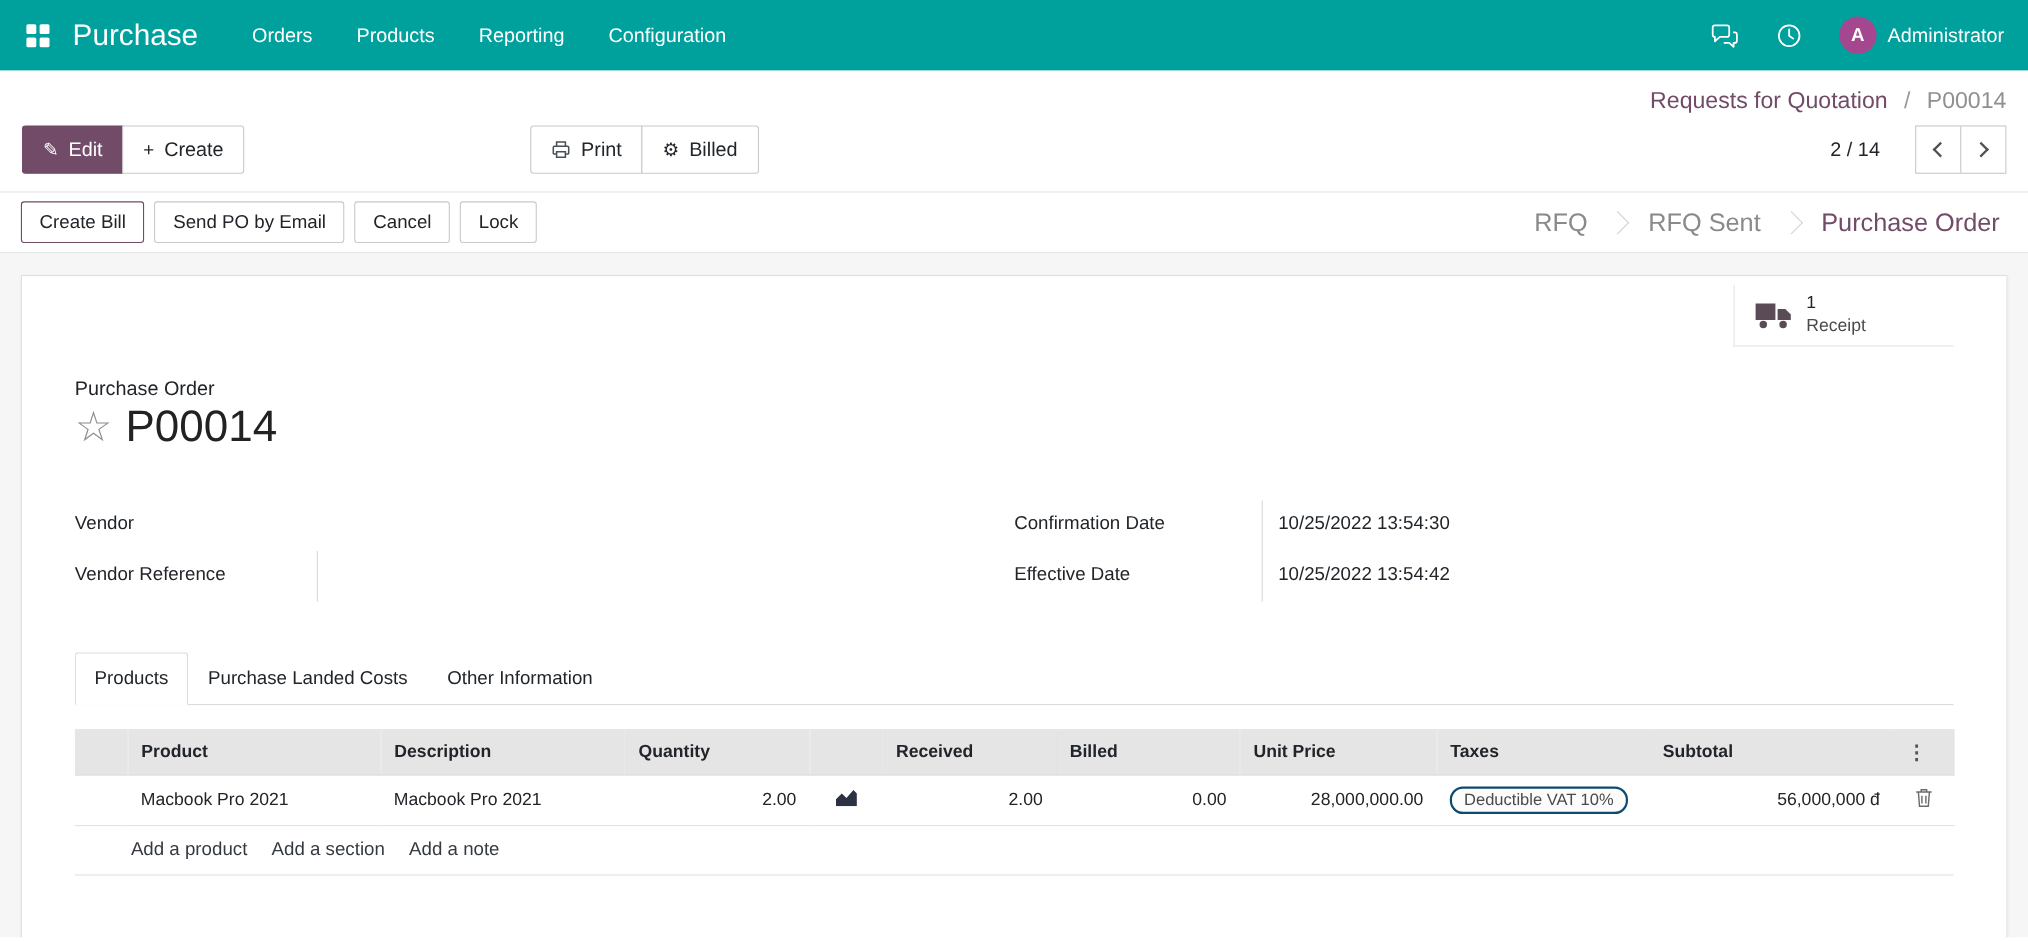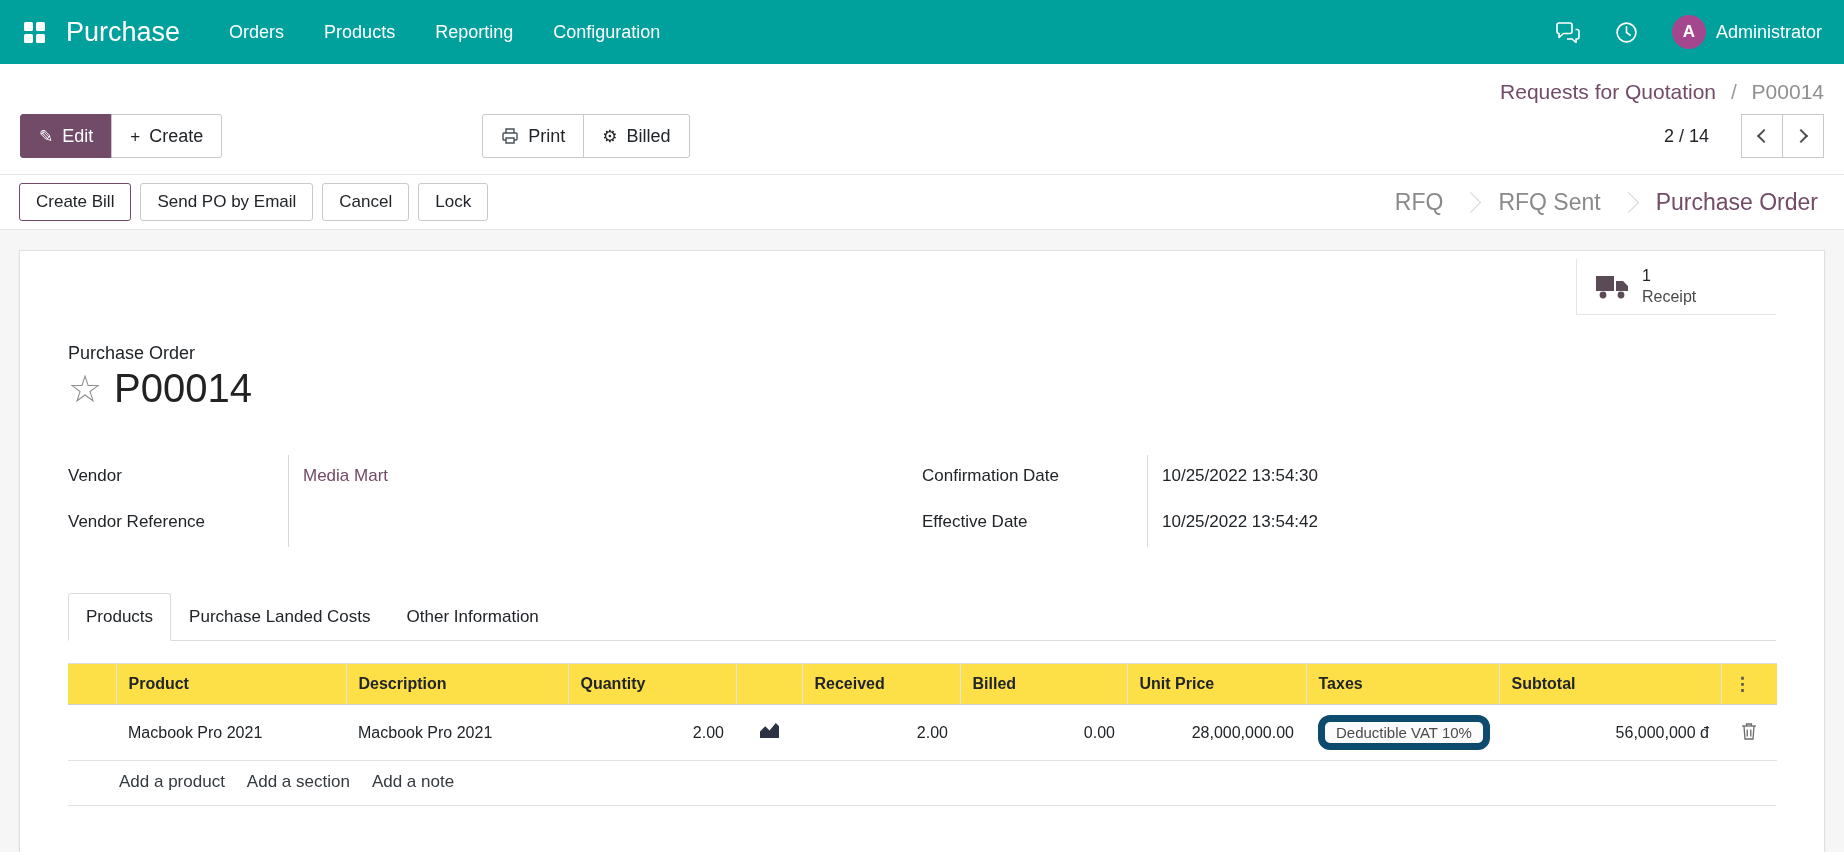--- a/index.html
+++ b/index.html
@@ -83,26 +83,26 @@
   .fgroup-left .flabel{width:220px;}
   .fgroup-right .flabel{width:225px;}
   .link{color:var(--accent);cursor:pointer;}
 
   .tabs{display:flex;border-bottom:1px solid #dcdcdc;margin-top:46px;}
   .tab{font-size:17px;padding:13px 17px;cursor:pointer;color:var(--text);border:1px solid transparent;margin-bottom:-1px;background:none;}
   .tab.active{background:#fff;border-color:#dcdcdc #dcdcdc #fff;border-radius:3px 3px 0 0;}
 
   .list-wrap{padding-top:22px;}
   .o-table{width:100%;border-collapse:collapse;table-layout:fixed;}
-  .o-table thead th{background:#fde047;font-size:16px;font-weight:700;text-align:left;padding:9px 12px;border-top:1px solid #dcdcdc;border-bottom:1px solid #cfcfcf;white-space:nowrap;overflow:hidden;}
+  .o-table thead th{background:#e5e5e5;font-size:16px;font-weight:700;text-align:left;padding:9px 12px;border-top:1px solid #dcdcdc;border-bottom:1px solid #cfcfcf;white-space:nowrap;overflow:hidden;}
   .o-table thead th + th{border-left:1px solid #e3e3e3;}
   .o-table tbody td{font-size:16px;padding:10px 12px;border-bottom:1px solid #e2e2e2;white-space:nowrap;overflow:hidden;}
   .num{text-align:right;}
   .cell-center{text-align:center;}
-  .badge-pill{display:inline-block;font-size:15px;border:7px solid #0c4a6e;border-radius:12px;padding:2px 11px;background:#fcfcfc;color:#4a4a4a;}
+  .badge-pill{display:inline-block;font-size:15px;border:2px solid #0c4a6e;border-radius:12px;padding:2px 11px;background:#fcfcfc;color:#4a4a4a;}
   .icon-btn{background:none;border:none;cursor:pointer;padding:0;display:inline-flex;align-items:center;}
   .kebab{font-size:18px;font-weight:700;color:#555;}
   .add-links{display:flex;gap:22px;padding:11px 0 13px 51px;border-bottom:1px solid #e2e2e2;}
   .add-links a{font-size:17px;color:#343a40;cursor:pointer;}
 </style>
 </head>
 <body>
 
 <header class="navbar">
   <button class="apps-btn">
@@ -221,21 +221,20 @@
       <div class="title-row">
         <button class="star">☆</button>
         <h1 class="doc-name">P00014</h1>
       </div>
     </div>
 
     <div class="field-groups">
       <div class="fgroup fgroup-left">
         <div class="frow">
           <div class="flabel">Vendor</div>
-          <div class="fval"><a class="link">Media Mart</a></div>
         </div>
         <div class="frow">
           <div class="flabel">Vendor Reference</div>
           <div class="fval"></div>
         </div>
       </div>
       <div class="fgroup fgroup-right">
         <div class="frow">
           <div class="flabel">Confirmation Date</div>
           <div class="fval">10/25/2022 13:54:30</div>

